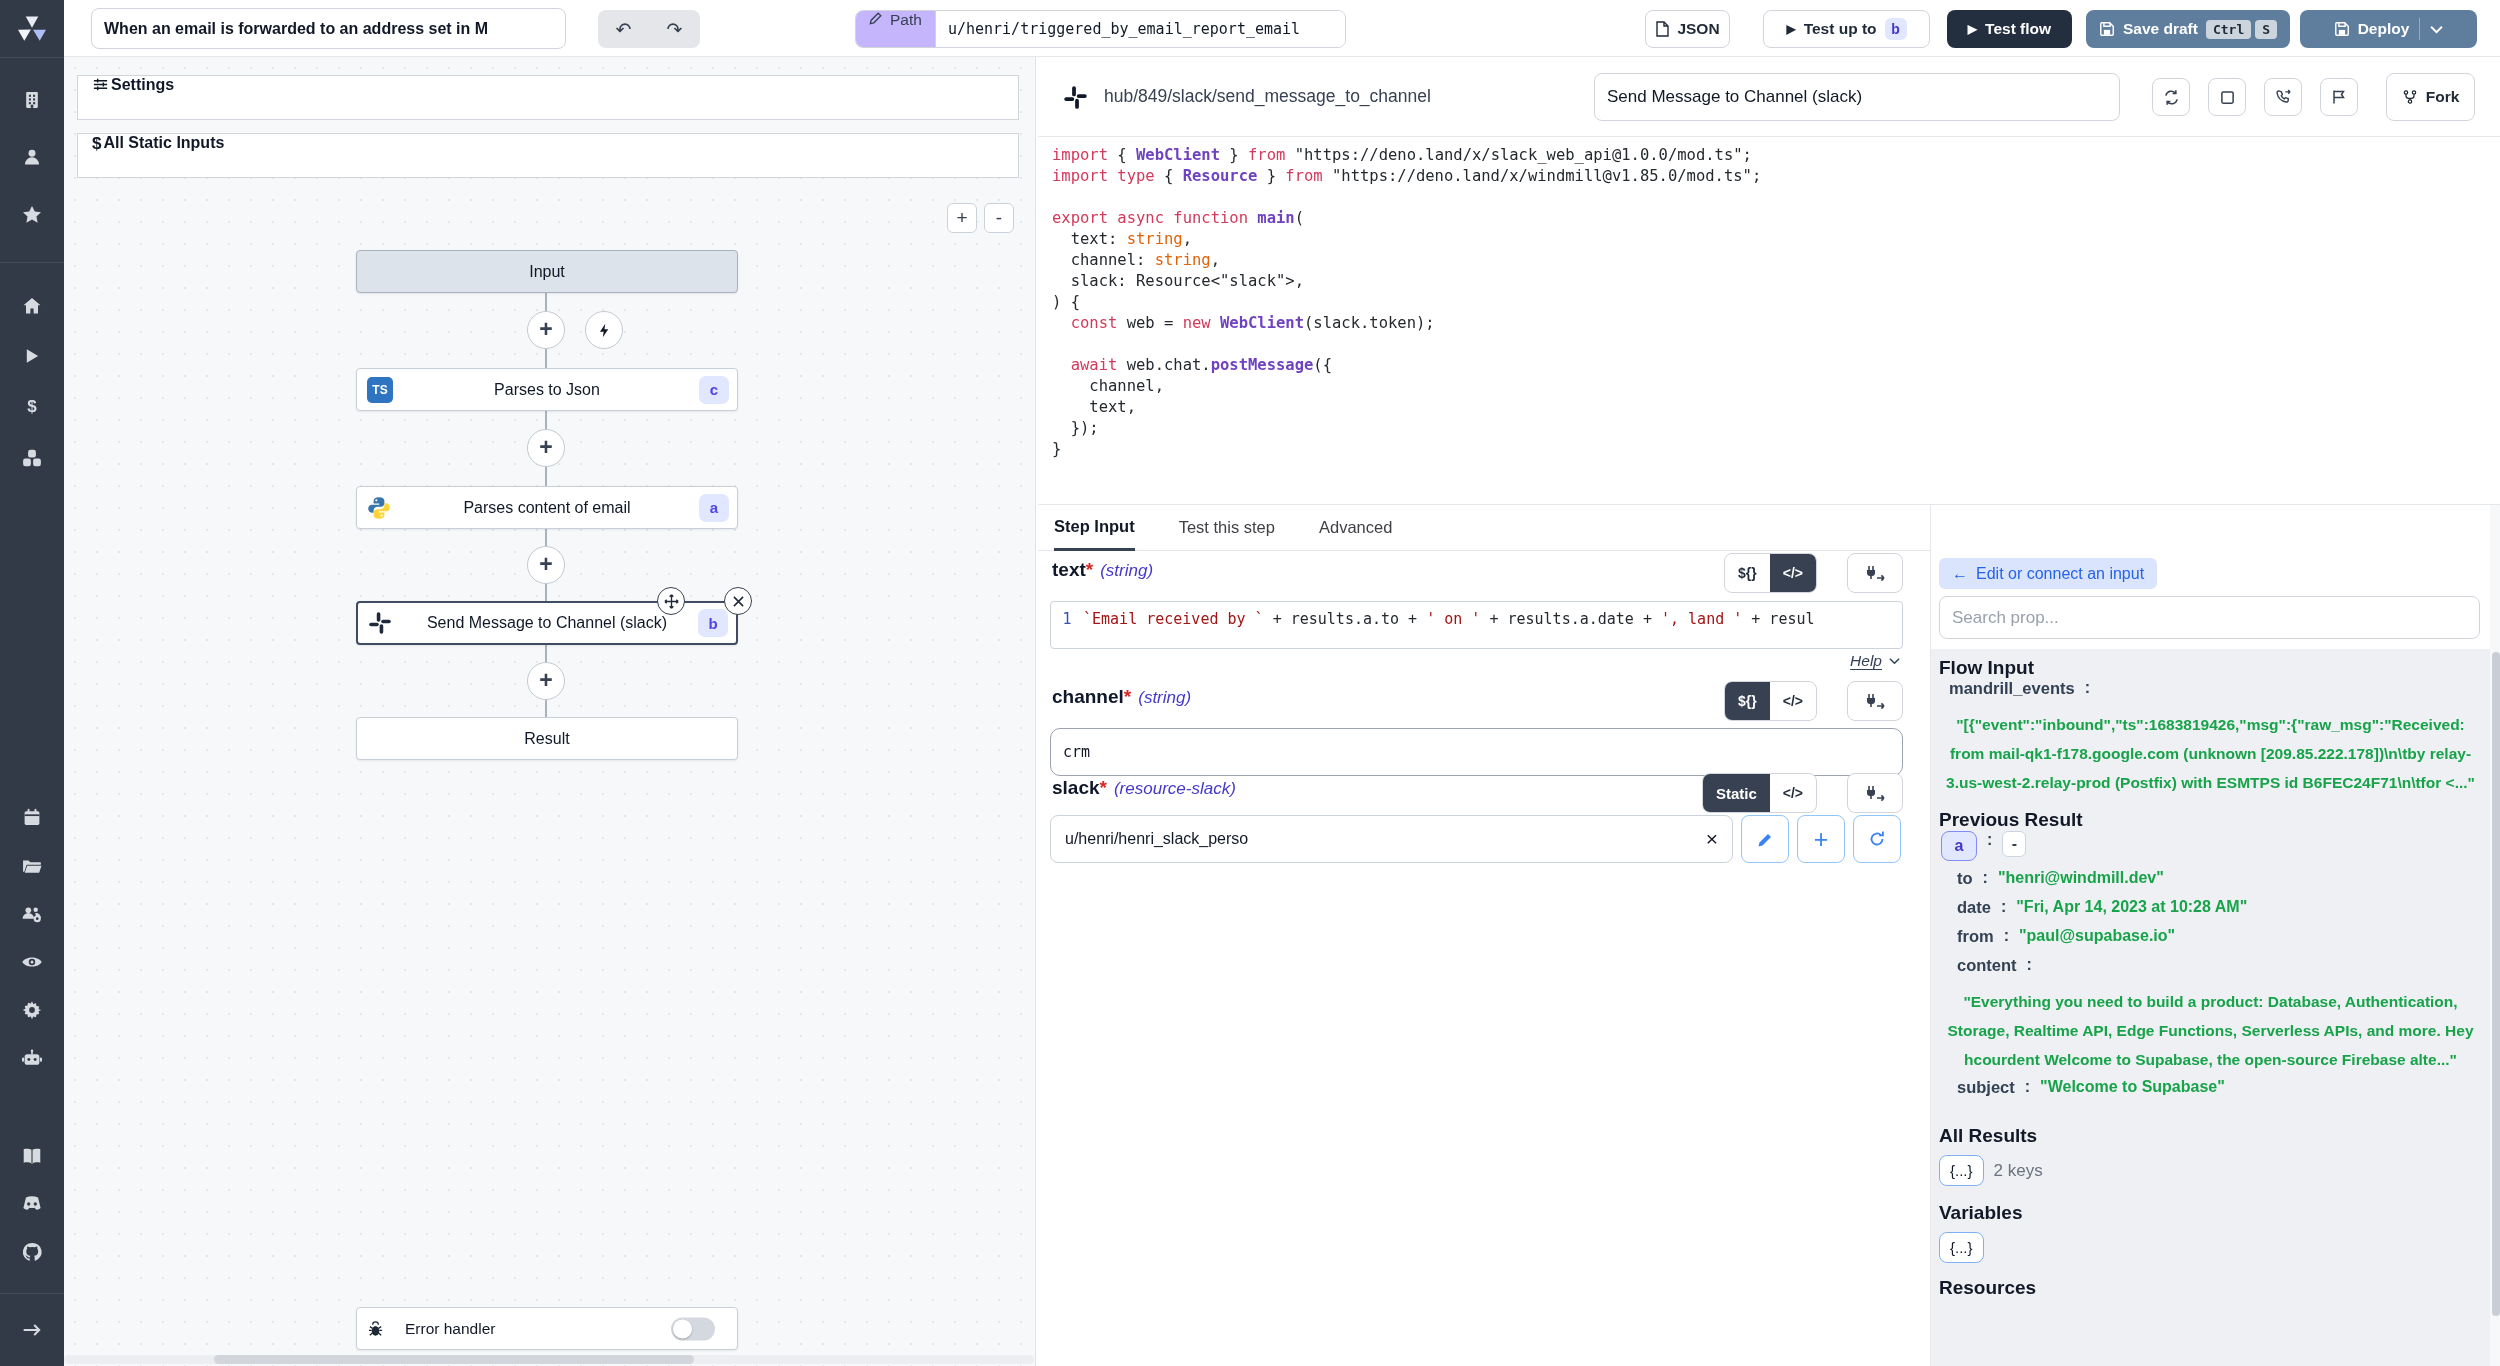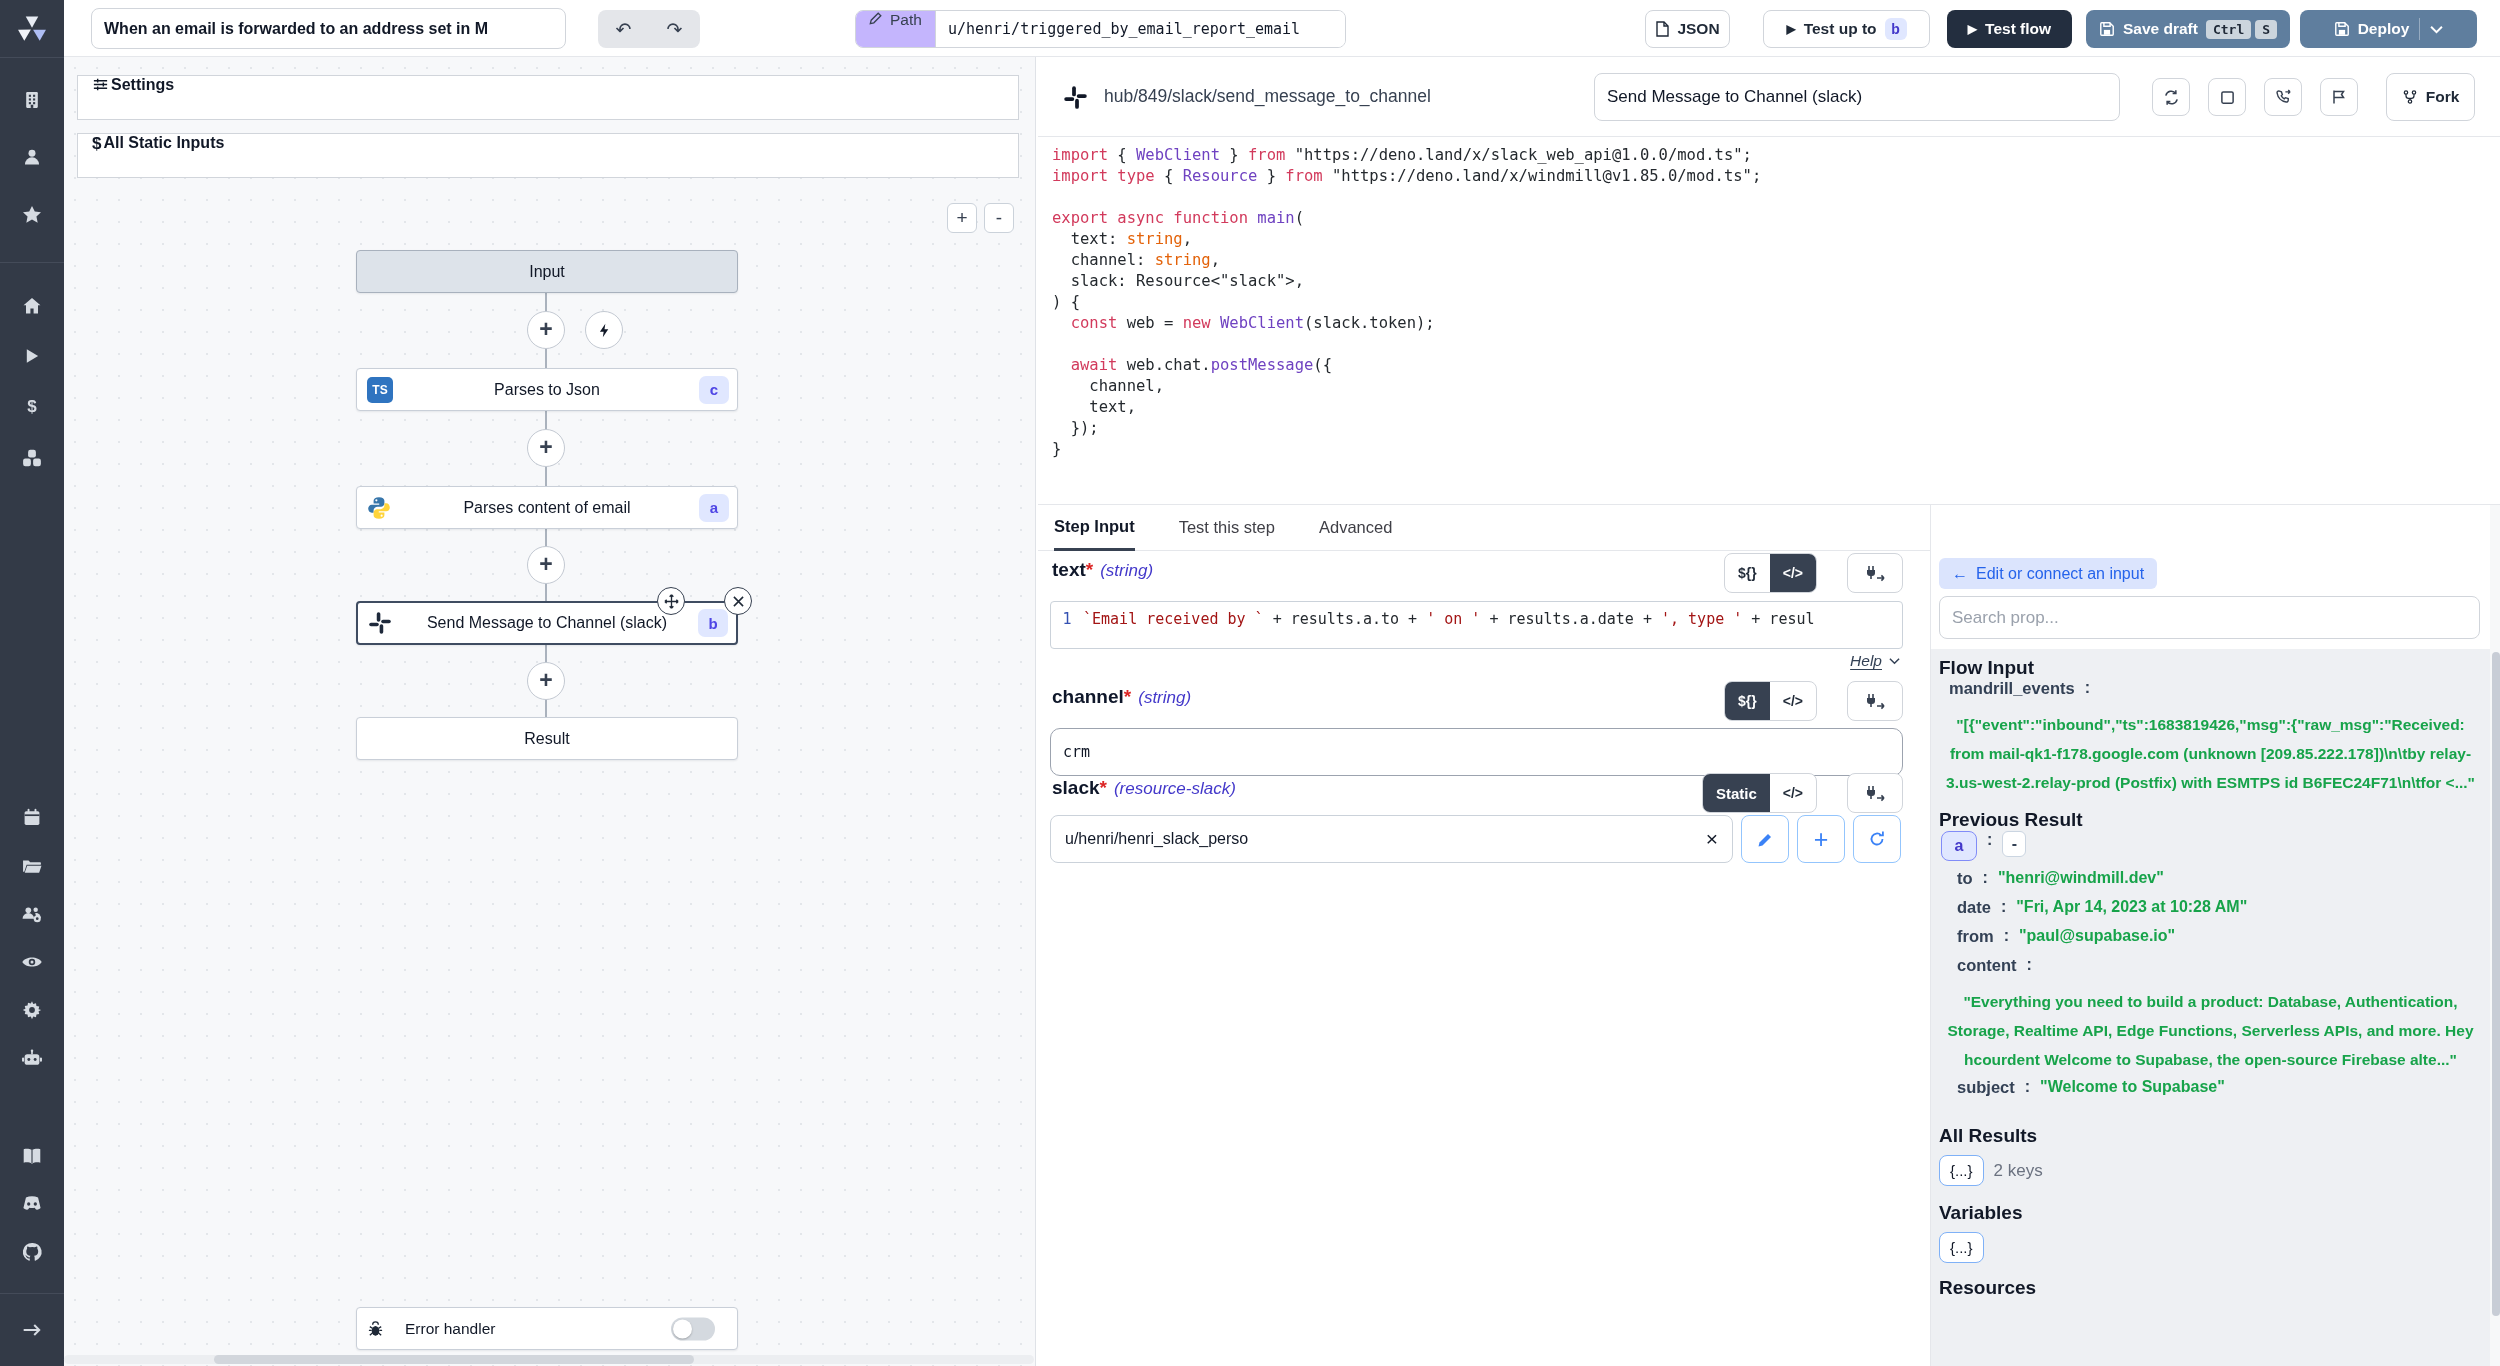--- a/index.html
+++ b/index.html
@@ -48,21 +48,21 @@
   #flow-hscroll div { position:absolute; left:150px; width:480px; height:9px; border-radius:5px; background:#d2d6dc; }
 
   
   #editor-panel { position:absolute; left:1038px; top:57px; width:1462px; height:448px; background:#fff; border-bottom:1px solid #e5e7eb; }
   #editor-head { position:absolute; left:0; top:0; width:100%; height:80px; border-bottom:1px solid #e5e7eb; }
   #hub-path { position:absolute; left:66px; top:29px; font-size:17.5px; color:#374151; }
   #summary-input { position:absolute; left:556px; top:16px; width:526px; height:48px; font-weight:400; font-size:17px; }
   .head-icbtn { position:absolute; top:21px; width:38px; height:38px; border:1px solid #d1d5db; border-radius:8px; background:#fff; display:flex; align-items:center; justify-content:center; cursor:pointer; }
   #fork-btn { position:absolute; left:1348px; top:16px; width:89px; height:48px; }
   #code { position:absolute; left:14px; top:88px; font-family:"DejaVu Sans Mono",monospace; font-size:15.5px; line-height:21px; white-space:pre; }
-  .c-k { color:#d23a5c; } .c-t { color:#6f42c1; } .c-o { color:#e36209; } .c-p { color:#24292e; } .c-s { color:#a31515; }
+  .c-k { color:#d23a5c; } .c-t { color:#6f42c1;font-weight:bold; } .c-o { color:#e36209; } .c-p { color:#24292e; } .c-s { color:#a31515; }
 
   
   #step-panel { position:absolute; left:1038px; top:505px; width:892px; height:861px; background:#fff; }
   #tabs { position:absolute; left:0; top:0; width:100%; height:46px; border-bottom:1px solid #e5e7eb; display:flex; align-items:center; gap:44px; padding-left:16px; }
   .tab { font-size:16.5px; color:#3f3f46; cursor:pointer; height:46px; display:flex; align-items:center; }
   .tab.active { font-weight:700; color:#111827; border-bottom:3px solid #374151; }
   .field-label { position:absolute; left:14px; font-size:19px; font-weight:700; color:#0f172a; }
   .field-label .req { color:#dc2626; }
   .field-label .ftype { font-weight:400; font-style:italic; font-size:17px; color:#4338ca; margin-left:7px; }
   .seg { position:absolute; display:flex; height:40px; border-radius:8px; border:1px solid #d1d5db; overflow:hidden; cursor:pointer; background:#fff; }
@@ -463,21 +463,21 @@
   <span class="plug-btn" style="right:27px;top:48px">
     <svg width="22" height="17" viewBox="0 0 22 17">
         <path d="M5 1v4M9 1v4" stroke="#374151" stroke-width="1.6"></path>
         <path d="M3 5h8v3a3 3 0 0 1-3 3H6a3 3 0 0 1-3-3z" fill="#374151"></path>
         <path d="M7 11v3" stroke="#374151" stroke-width="1.6"></path>
         <path d="M13 13h7m0 0-2.6-2.6M20 13l-2.6 2.6" stroke="#374151" stroke-width="1.6" fill="none"></path>
       </svg>
   </span>
   <div id="expr-box">
     <span id="expr-gutter">1</span>
-    <span id="expr-code"><span class="c-s">`Email received by `</span><span class="c-p"> + results.a.to + </span><span class="c-s">' on '</span><span class="c-p"> + results.a.date + </span><span class="c-s">', type '</span><span class="c-p"> + resul</span></span>
+    <span id="expr-code"><span class="c-s">`Email received by `</span><span class="c-p"> + results.a.to + </span><span class="c-s">' on '</span><span class="c-p"> + results.a.date + </span><span class="c-s">', land '</span><span class="c-p"> + resul</span></span>
   </div>
   <span id="help-link">
     <u>Help</u>
     <svg width="11" height="8" viewBox="0 0 12 8">
         <path d="M1 1.5 6 6.5 11 1.5" fill="none" stroke="#334155" stroke-width="1.6"></path>
       </svg>
   </span>
 
   <div class="field-label" style="top:181px">
     <span>channel</span><span class="req">*</span><span class="ftype">(string)</span>

